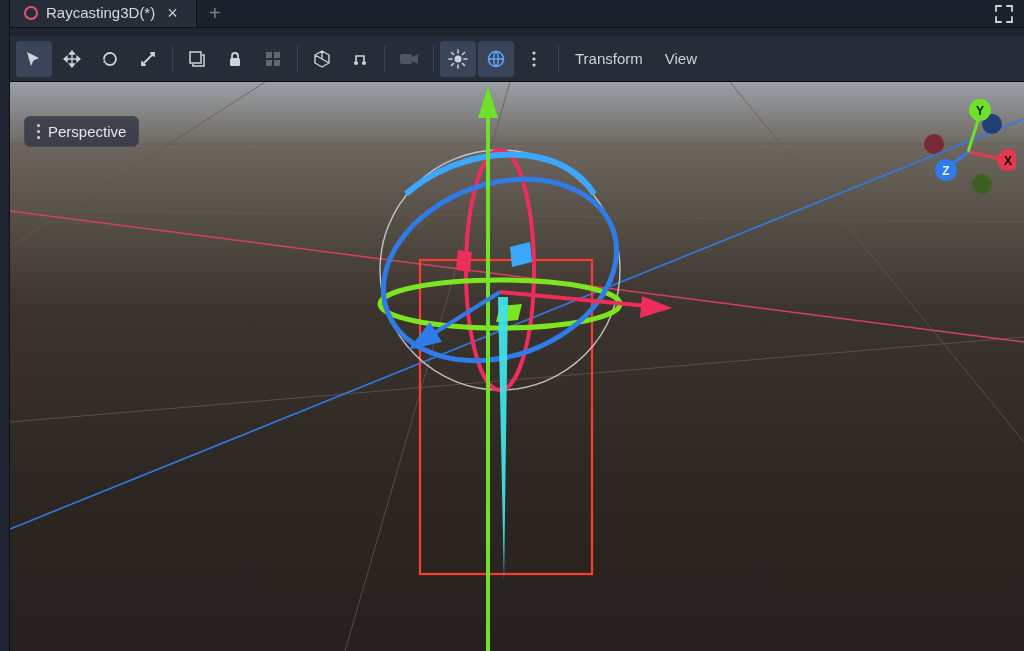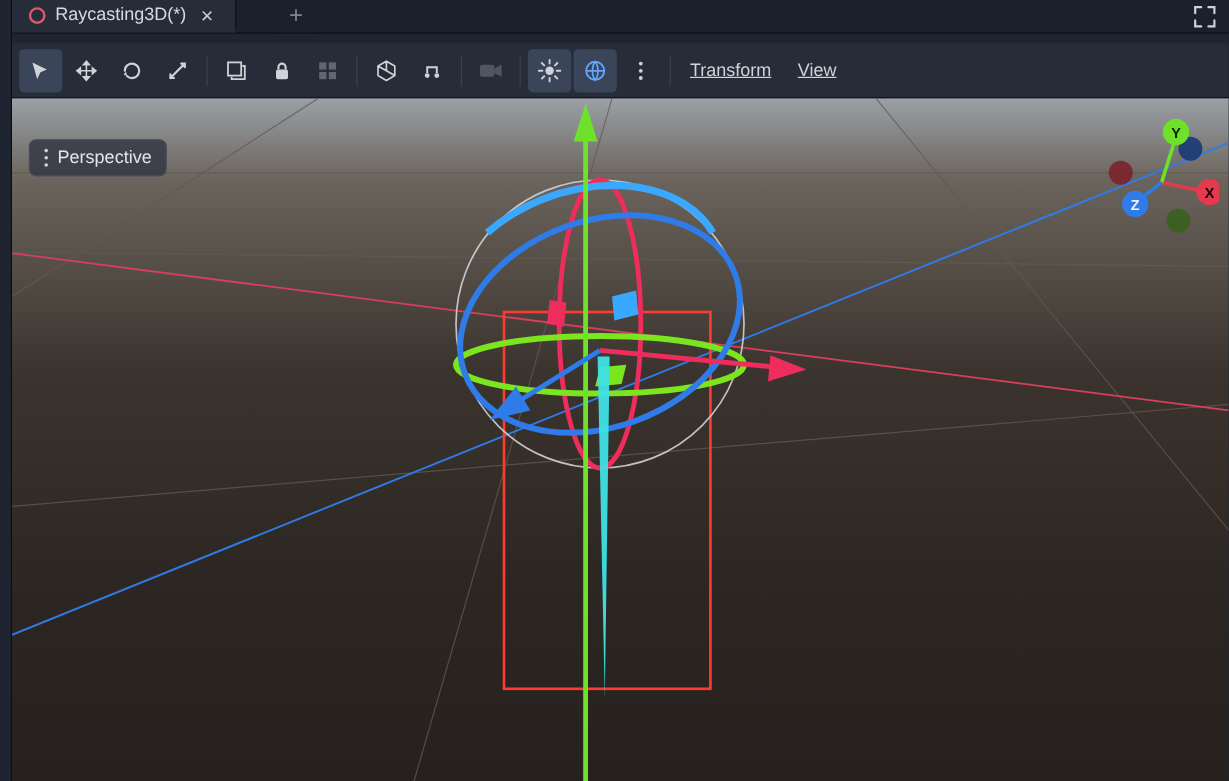--- a/index.html
+++ b/index.html
@@ -10,21 +10,20 @@
   .left-rail {
     position:absolute; left:0; top:0; width:10px; height:100%;
     background:#1f2530; border-right:1px solid #0c1016;
   }
 
   
   .tabbar {
     position:absolute; left:10px; top:0; right:0; height:28px;
     background:#1b212c; display:flex; align-items:stretch;
     border-bottom:1px solid #0b0e13;
-    gap:32px;
   }
   .tab {
     display:flex; align-items:center; gap:8px;
     padding:0 14px; background:#262c38; min-width:180px;
     border-right:1px solid #0b0e13; border-bottom:2px solid #262c38;
     font-size:15px; color:#d7dadf; cursor:pointer;
   }
   .tab .ring { width:14px; height:14px; border:2px solid #e2556c; border-radius:50%; display:inline-block; }
   .tab .close { margin-left:auto; color:#c9ccd2; font-size:18px; line-height:1; padding:2px 4px; cursor:pointer; }
   .tab-add {
@@ -33,21 +32,21 @@
   }
   .fullscreen-btn {
     margin-left:auto; width:40px; display:flex; align-items:center; justify-content:center;
     color:#cfd2d8; cursor:pointer;
   }
 
   
   .toolbar {
     position:absolute; left:10px; top:36px; right:0; height:46px;
     background:#262c38; border-bottom:1px solid #0b0e13;
-    display:flex; align-items:center; padding:0 6px; gap:2px;text-decoration:underline;
+    display:flex; align-items:center; padding:0 6px; gap:2px;
   }
   .tbtn {
     width:36px; height:36px; display:flex; align-items:center; justify-content:center;
     color:#cfd2d8; border-radius:4px; cursor:pointer; position:relative;
   }
   .tbtn.active { background:#3b4559; }
   .tsep { width:1px; height:26px; background:#3a4150; margin:0 4px; }
   .tlabel { color:#cfd2d8; font-size:15px; padding:6px 10px; border-radius:4px; cursor:pointer; }
 
   

